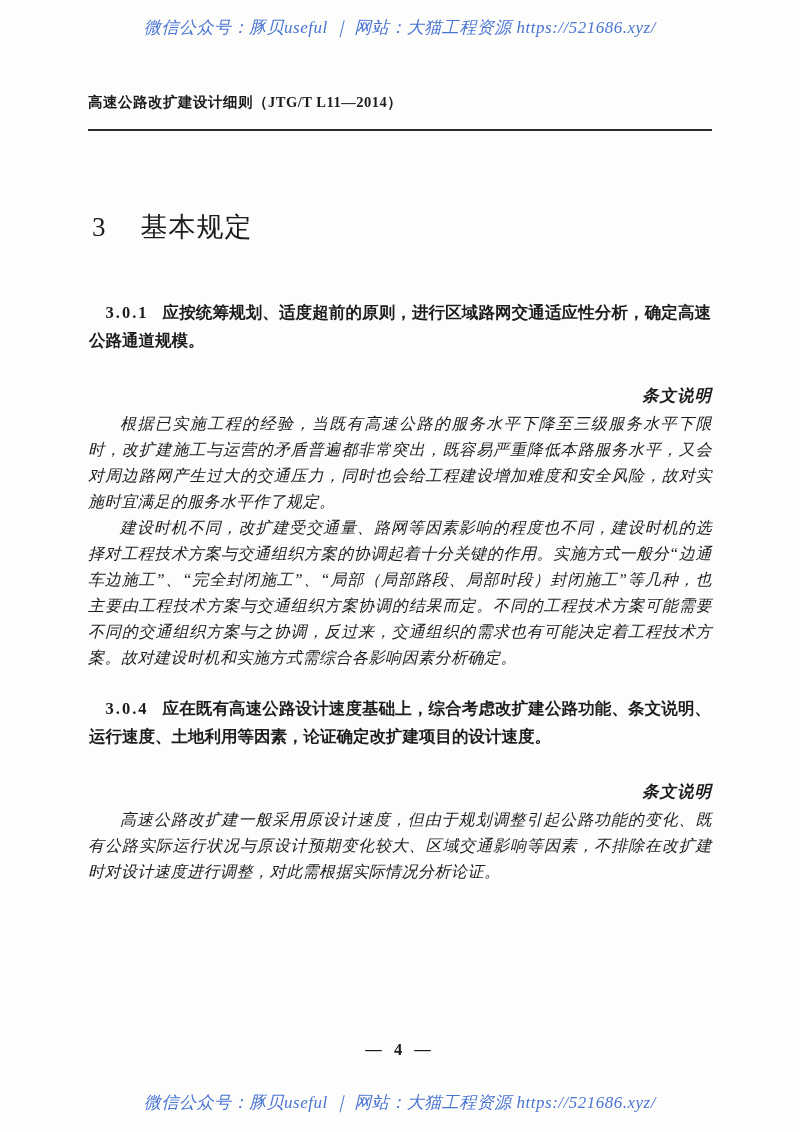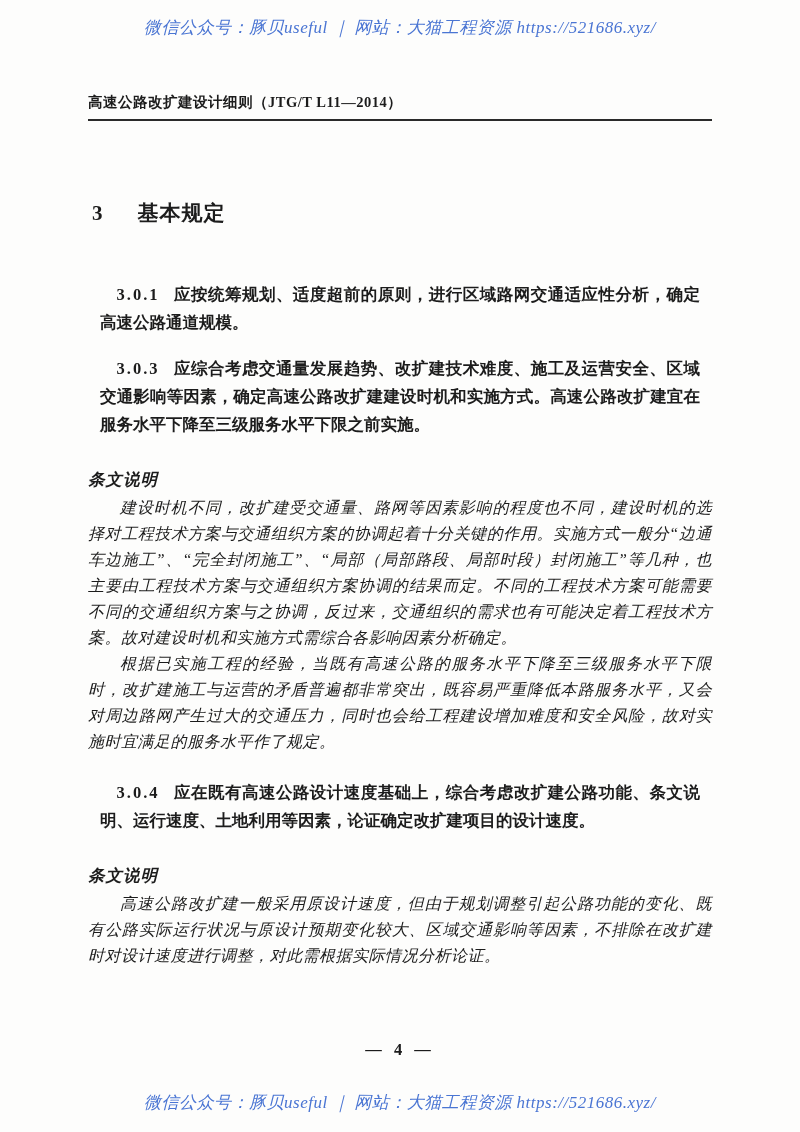--- a/index.html
+++ b/index.html
@@ -21,54 +21,55 @@
     font-style: italic;
   }
   .watermark.top { padding-top: 16px; }
   .watermark.bottom {
     position: absolute;
     left: 0; right: 0; bottom: 18px;
   }
   .content { margin: 0 88px; }
   .doc-header {
     margin-top: 54px;
-    padding-bottom: 7px;
+    padding-bottom: 17px;
     border-bottom: 2px solid #2a2a2a;
     font-size: 14.5px;
     font-weight: 700;
     letter-spacing: 0.5px;
   }
   .chapter-title {
     margin: 78px 0 0 4px;
-    font-size: 21px;
-    font-weight: 700;
+    font-size: 27px;
+    font-weight: 400;
     letter-spacing: 1px;
   }
   .chapter-title .chapter-no { margin-right: 34px; }
   .clause {
-    margin: 12px;
+    margin: 1px;
     font-size: 16.5px;
     font-weight: 700;
     line-height: 28px;
     text-align: justify;
     text-indent: 1em;
   }
   .clause.first { margin-top: 54px; }
   .clause + .clause { margin-top: 18px; }
   .clause .clause-no {
     letter-spacing: 2px;
     margin-right: 14px;
     white-space: nowrap;
   }
   .notes-heading {
     margin: 30px 0 4px 0;
     font-size: 16.5px;
     font-weight: 700;
     font-style: italic;
     letter-spacing: 1px;
+    text-align: right;
   }
   .notes-para {
     margin: 0;
     font-size: 16px;
     font-style: italic;
     font-weight: 500;
     line-height: 26px;
     text-align: justify;
     text-indent: 2em;
     letter-spacing: 0.5px;
@@ -92,27 +93,26 @@
 
   <div class="content">
 
     <div class="doc-header">高速公路改扩建设计细则（JTG/T L11—2014）</div>
 
     <h1 class="chapter-title"><span class="chapter-no">3</span><span>基本规定</span></h1>
 
     <p class="clause first"><span class="clause-no">3.0.1</span><span>应按统筹规划、适度超前的原则，进行区域路网交通适应性分析，确定高速公路通道规模。</span></p>
 
 
-    <p class="clause"><span class="clause-no">3.0.3</span><span>应综合考虑交通量发展趋势、改扩建技术难度、施工及运营安全、区域交通影响等因素，确定高速公路改扩建建设时机和实施方式。高速公路改扩建宜在服务水平下降至三级服务水平下限之前实施。</span></p>
 
     <div class="notes-heading">条文说明</div>
 
+    <p class="notes-para">根据已实施工程的经验，当既有高速公路的服务水平下降至三级服务水平下限时，改扩建施工与运营的矛盾普遍都非常突出，既容易严重降低本路服务水平，又会对周边路网产生过大的交通压力，同时也会给工程建设增加难度和安全风险，故对实施时宜满足的服务水平作了规定。</p>
+
     <p class="notes-para">建设时机不同，改扩建受交通量、路网等因素影响的程度也不同，建设时机的选择对工程技术方案与交通组织方案的协调起着十分关键的作用。实施方式一般分“边通车边施工”、“完全封闭施工”、“局部（局部路段、局部时段）封闭施工”等几种，也主要由工程技术方案与交通组织方案协调的结果而定。不同的工程技术方案可能需要不同的交通组织方案与之协调，反过来，交通组织的需求也有可能决定着工程技术方案。故对建设时机和实施方式需综合各影响因素分析确定。</p>
-
-    <p class="notes-para">根据已实施工程的经验，当既有高速公路的服务水平下降至三级服务水平下限时，改扩建施工与运营的矛盾普遍都非常突出，既容易严重降低本路服务水平，又会对周边路网产生过大的交通压力，同时也会给工程建设增加难度和安全风险，故对实施时宜满足的服务水平作了规定。</p>
 
     <p class="clause after-notes"><span class="clause-no">3.0.4</span><span>应在既有高速公路设计速度基础上，综合考虑改扩建公路功能、条文说明、运行速度、土地利用等因素，论证确定改扩建项目的设计速度。</span></p>
 
     <div class="notes-heading">条文说明</div>
 
     <p class="notes-para">高速公路改扩建一般采用原设计速度，但由于规划调整引起公路功能的变化、既有公路实际运行状况与原设计预期变化较大、区域交通影响等因素，不排除在改扩建时对设计速度进行调整，对此需根据实际情况分析论证。</p>
 
   </div>
 
   <div class="page-number">— 4 —</div>

